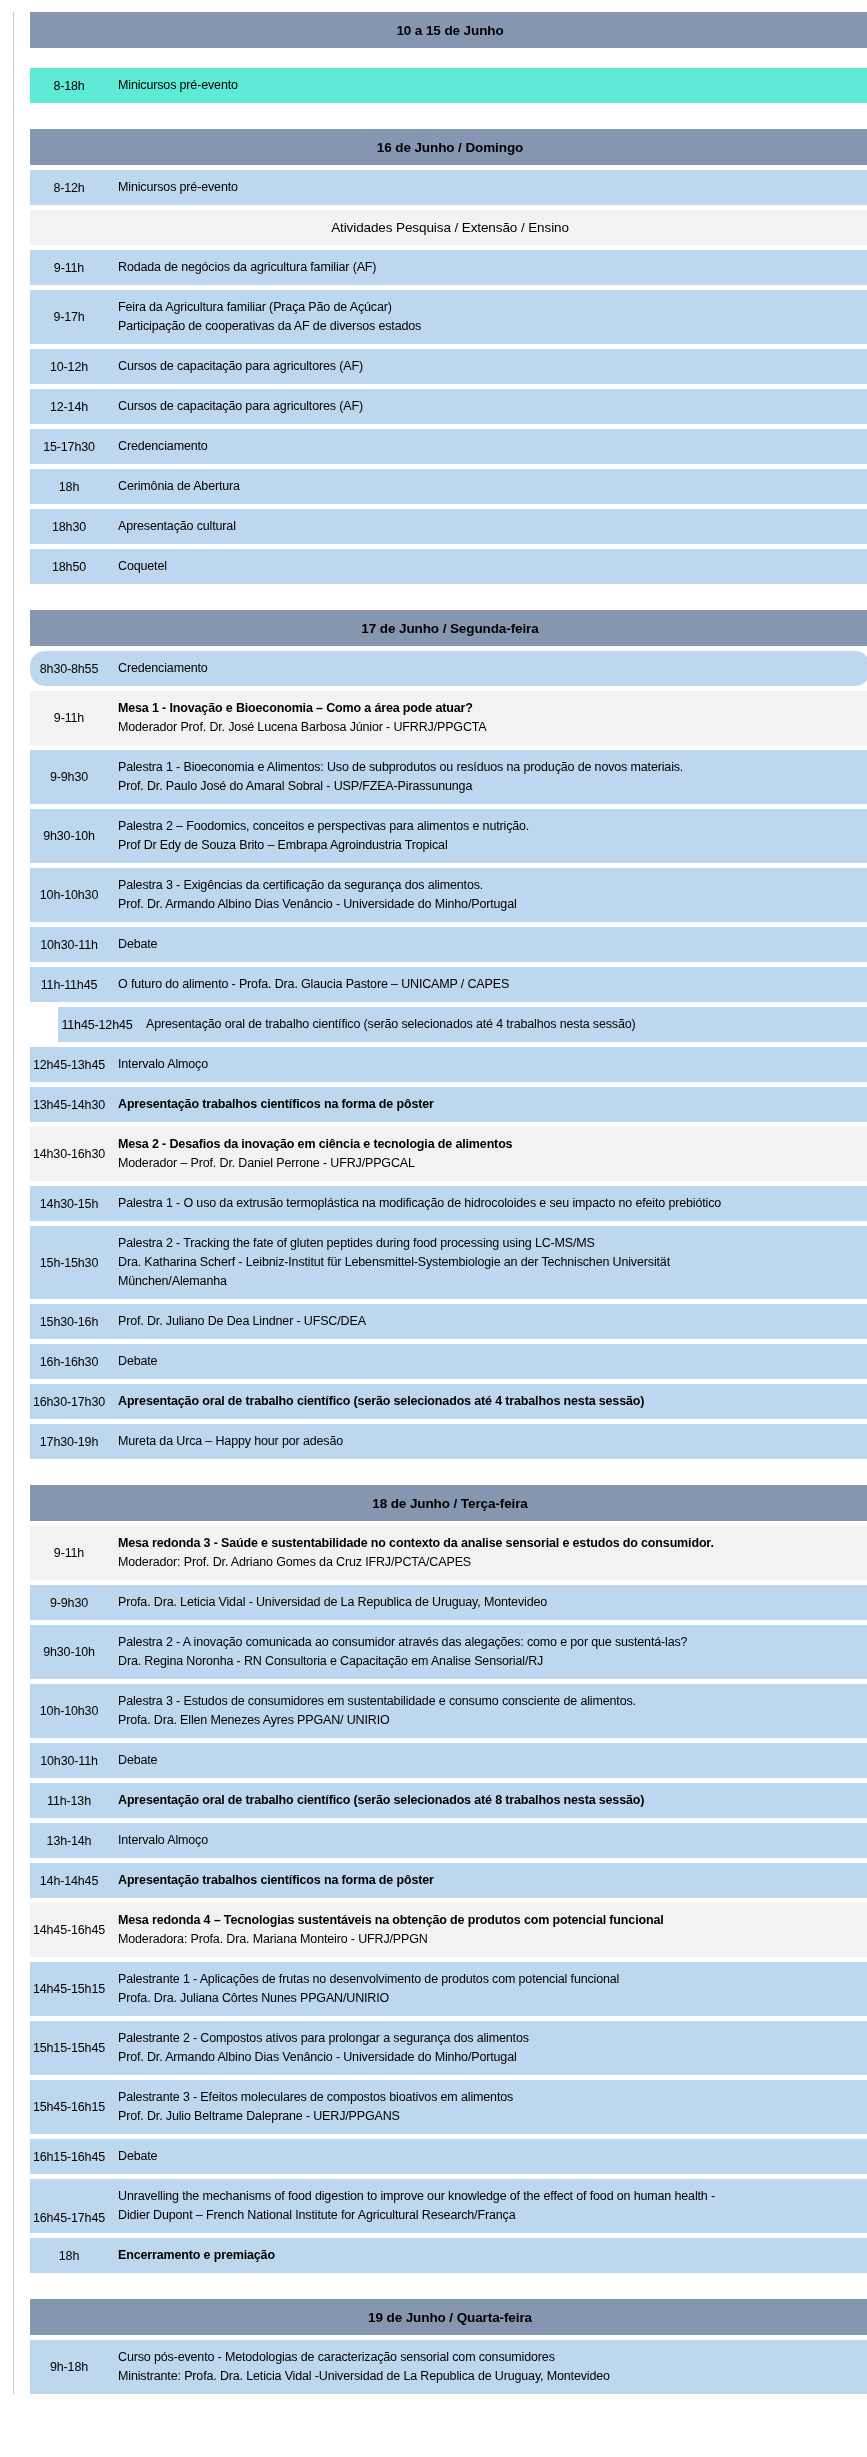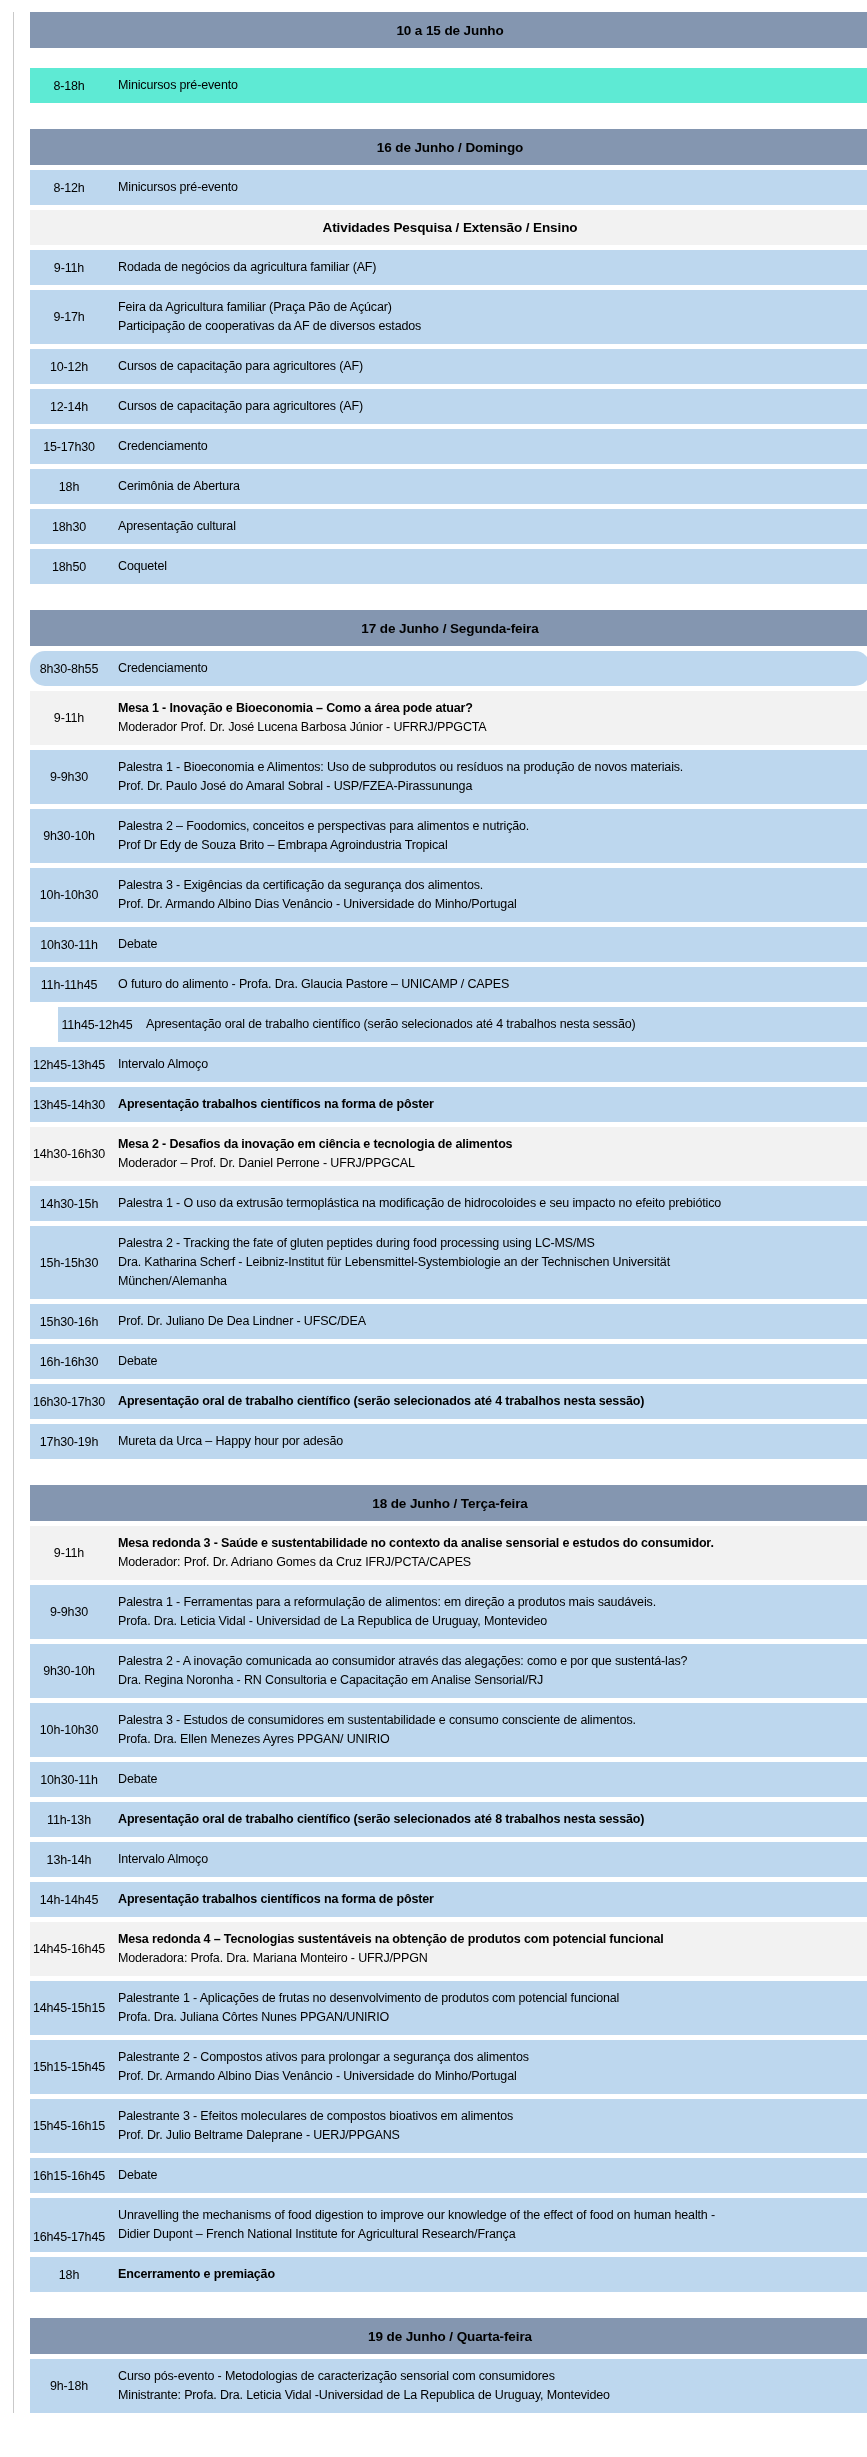--- a/index.html
+++ b/index.html
@@ -32,21 +32,21 @@
     margin-bottom: 5px;
     padding: 8px 0;
   }
   .row:last-child { margin-bottom: 0; }
   .subheader-row {
     justify-content: center;
     align-items: center;
     min-height: 19px;
   }
   .subheader-text {
-    font-weight: bold;
+    font-weight: normal;
     font-size: 13.5px;
     text-align: center;
     line-height: 19px;
     letter-spacing: -0.1px;
   }
   .time-cell {
     flex: 0 0 78px;
     width: 78px;
     display: flex;
     align-items: center;
@@ -260,21 +260,20 @@
       <div class="row" style="background: rgb(242, 242, 242);">
         <div class="time-cell">9-11h</div>
         <div class="desc-cell">
           <div class="line bold">Mesa redonda 3 - Saúde e sustentabilidade no contexto da analise sensorial e estudos do consumidor.</div>
           <div class="line">Moderador: Prof. Dr. Adriano Gomes da Cruz IFRJ/PCTA/CAPES</div>
         </div>
       </div>
       <div class="row" style="background: rgb(189, 215, 238);">
         <div class="time-cell">9-9h30</div>
         <div class="desc-cell">
-          <div class="line">Palestra 1 - Ferramentas para a reformulação de alimentos: em direção a produtos mais saudáveis.</div>
           <div class="line">Profa. Dra. Leticia Vidal - Universidad de La Republica de Uruguay, Montevideo</div>
         </div>
       </div>
       <div class="row" style="background: rgb(189, 215, 238);">
         <div class="time-cell">9h30-10h</div>
         <div class="desc-cell">
           <div class="line">Palestra 2 - A inovação comunicada ao consumidor através das alegações: como e por que sustentá-las?</div>
           <div class="line">Dra. Regina Noronha - RN Consultoria e Capacitação em Analise Sensorial/RJ</div>
         </div>
       </div>

